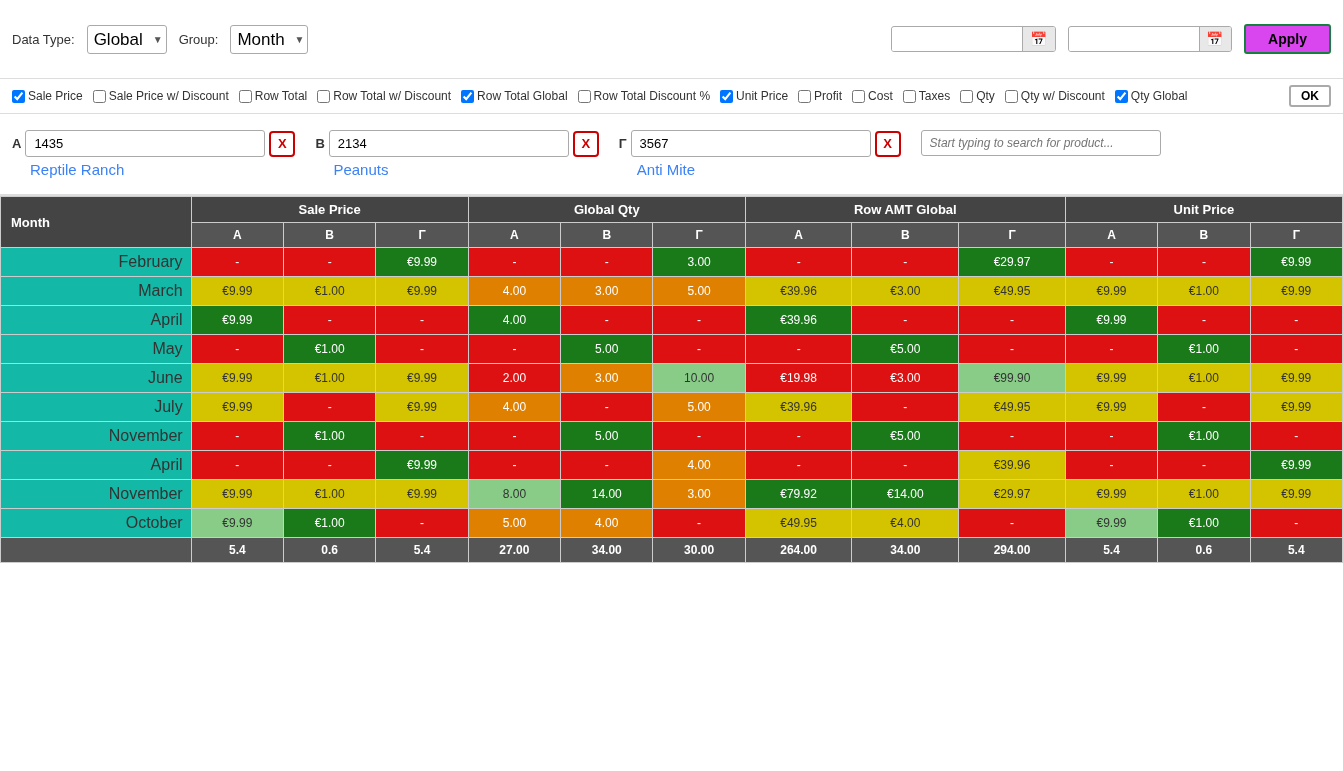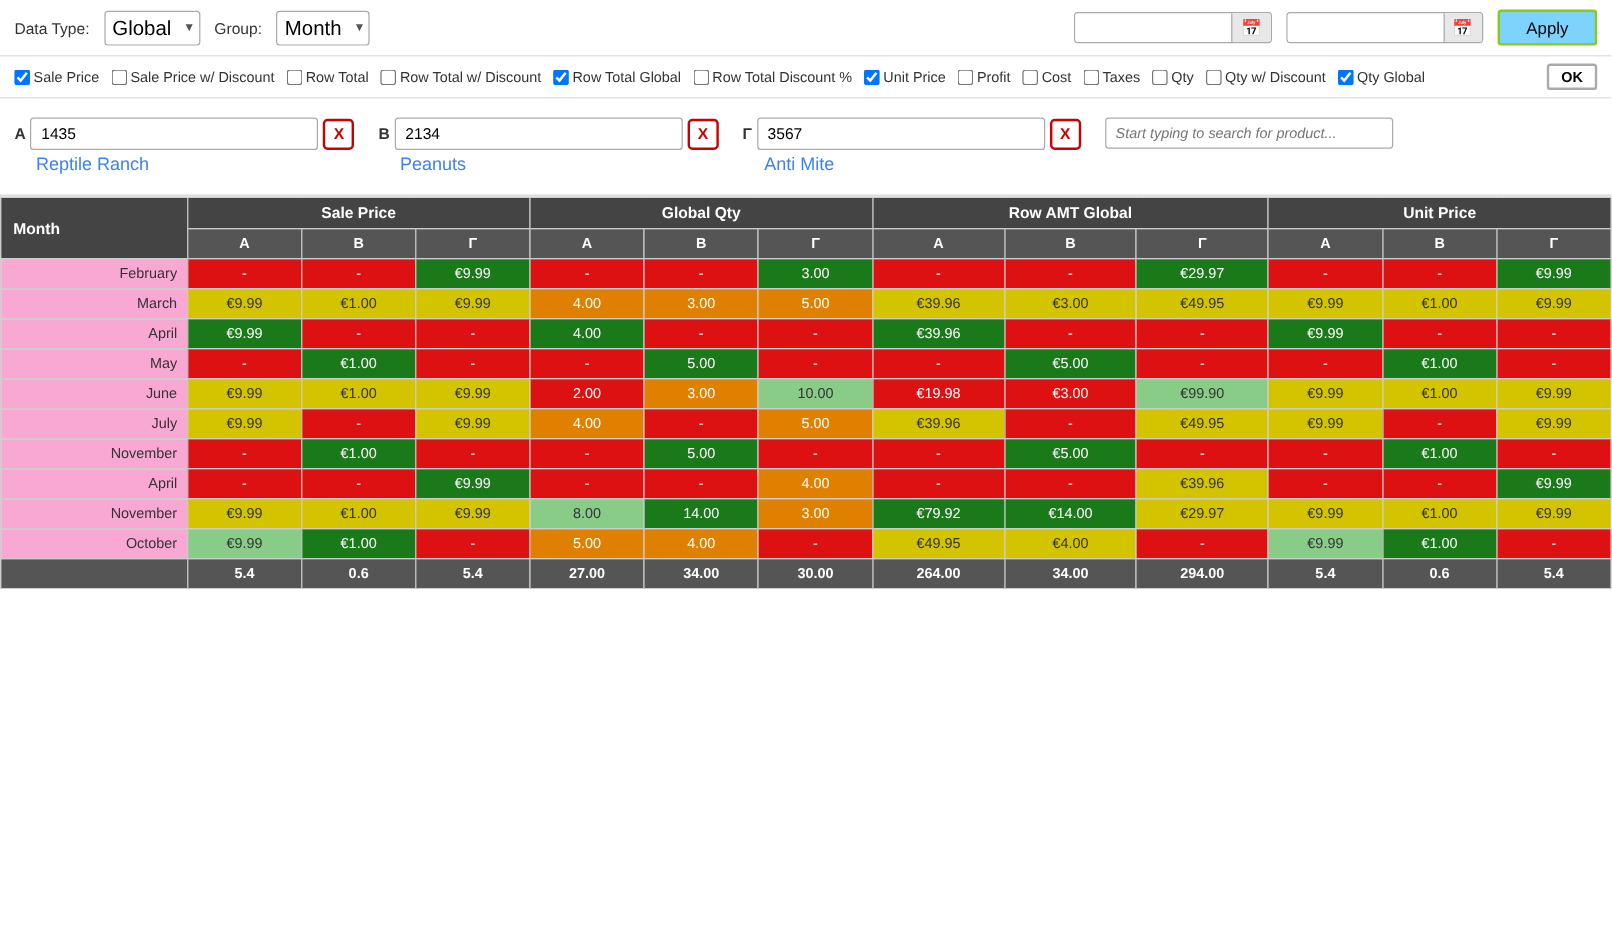--- a/index.html
+++ b/index.html
@@ -1,20 +1,20 @@
 <!DOCTYPE html>
 <html><head>
   <meta charset="utf-8">
   <style>
     * { box-sizing: border-box; margin: 0; padding: 0; }
     body { font-family: Arial, sans-serif; font-size: 12px; background: #fff; color: #333; }
 
     
     .toolbar {
-      display: flex; align-items: center; padding: 8px 12px; border-bottom: 1px solid #ddd;
+      display: flex; align-items: center; padding: 24px 12px; border-bottom: 1px solid #ddd;
       gap: 12px; flex-wrap: wrap;
     }
     .toolbar label { font-size: 13px; }
     .toolbar select {
       padding: 4px 6px; font-size: 17px; border: 1px solid #aaa; border-radius: 3px;
       background: #fff; cursor: pointer;
     }
     .dropdown-wrap { position: relative; display: inline-block; }
     .dropdown-wrap select { padding-right: 22px; appearance: none; }
     .dropdown-arrow {
@@ -27,22 +27,22 @@
     }
     .date-input-wrap input {
       border: none; outline: none; padding: 4px 8px; font-size: 13px; width: 130px;
     }
     .date-input-wrap .cal-btn {
       background: #e8e8e8; border: none; border-left: 1px solid #aaa;
       padding: 4px 7px; cursor: pointer; font-size: 14px;
     }
     .spacer { flex: 1; }
     .apply-btn {
-      background: #7dd3fc; border: 2px solid #84cc16; border-radius: 3px;
-      padding: 5px 22px; font-size: 14px; font-weight: normal; cursor: pointer;
+      background: #d946ef; border: 2px solid #15803d; border-radius: 3px;
+      padding: 5px 22px; font-size: 14px; font-weight: bold; cursor: pointer;
     }
 
     
     .checkboxes-row {
       padding: 6px 12px; border-bottom: 1px solid #ddd; display: flex; flex-wrap: wrap;
       gap: 10px; align-items: center; font-size: 12px;
     }
     .checkboxes-row label { display: flex; align-items: center; gap: 3px; cursor: pointer; }
     .ok-btn {
       background: #fff; border: 2px solid #aaa; border-radius: 3px;
@@ -84,21 +84,21 @@
     }
     .th-sub {
       background: #555; color: #fff; font-weight: bold;
     }
     .th-month {
       background: #444; color: #fff; font-weight: bold; font-size: 13px;
       text-align: left; padding-left: 10px;
     }
 
     
-    .td-month { text-align: right; padding-right: 8px; background: #f9a8d4; font-size: 12px; }
+    .td-month { text-align: right; padding-right: 8px; background: #14b8a6; font-size: 16px; }
 
     
     .tr-total td { background: #555; color: #fff; font-weight: bold; }
   </style>
 </head>
 <body>
 
 <div class="toolbar">
   <label>Data Type:</label>
   <div class="dropdown-wrap">

